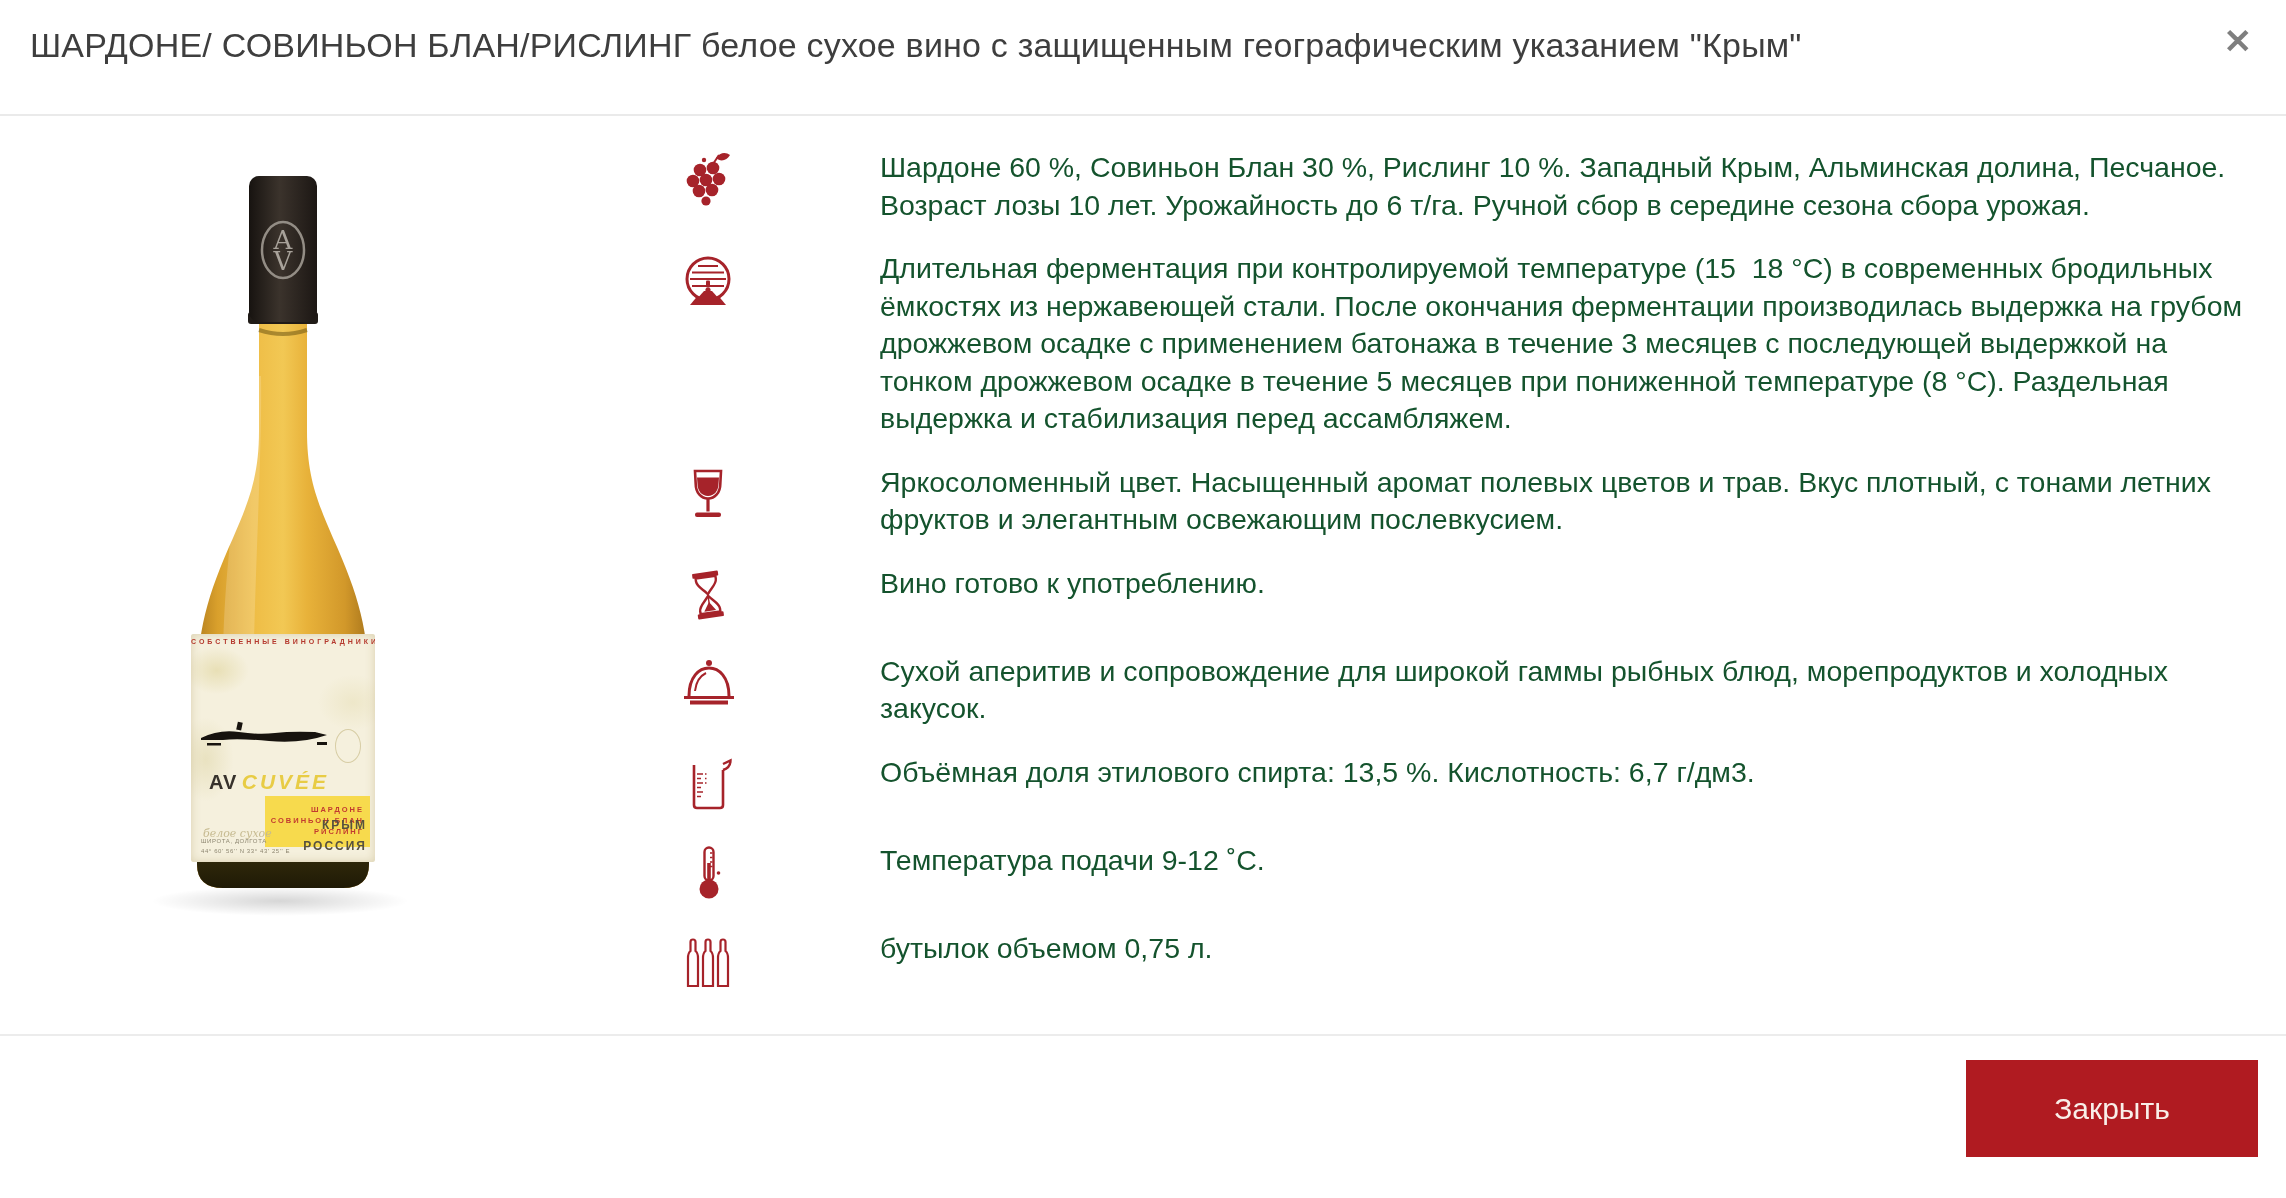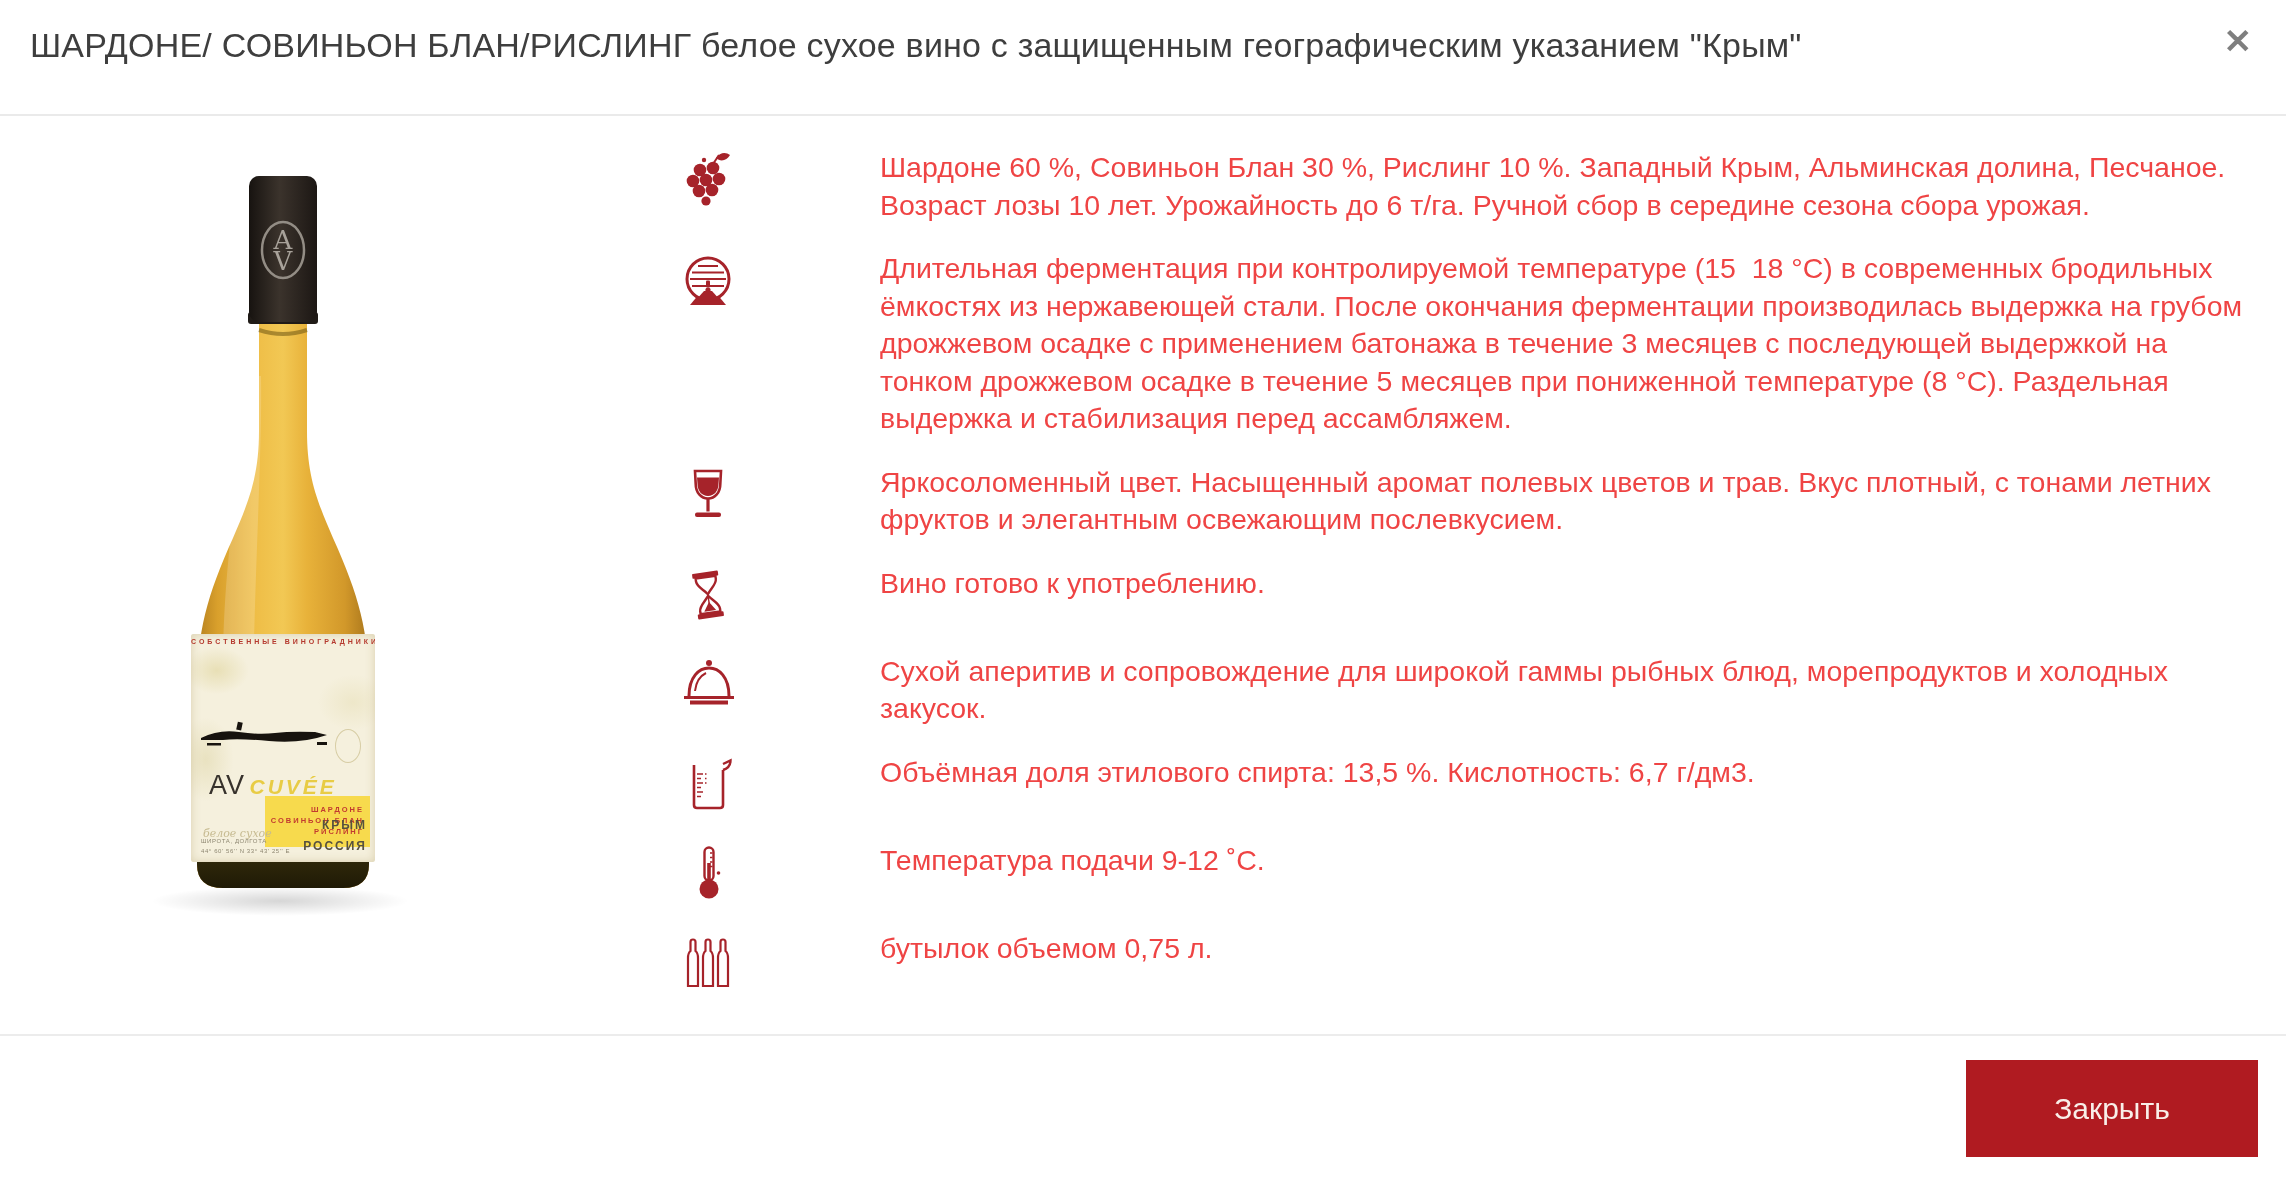--- a/index.html
+++ b/index.html
@@ -22,38 +22,38 @@
       background:#f5f0dd; border-radius:2px;
       background-image:
         radial-gradient(46px 34px at 14% 16%, rgba(198,180,80,.28), rgba(198,180,80,0) 70%),
         radial-gradient(40px 60px at 8% 55%, rgba(190,175,90,.22), rgba(190,175,90,0) 70%),
         radial-gradient(50px 40px at 88% 30%, rgba(205,190,110,.18), rgba(205,190,110,0) 70%);
       box-shadow: inset 0 0 10px rgba(140,110,40,.25); overflow:hidden; }
   .lbl-top { position:absolute; top:4px; left:0; right:0; text-align:center; font-size:7px;
       letter-spacing:3px; color:#b5392e; white-space:nowrap; font-weight:bold; }
   .lbl-ink { position:absolute; top:86px; left:6px; }
   .lbl-brandline { position:absolute; top:136px; left:18px; white-space:nowrap; }
-  .lbl-av { font-size:27px; font-weight:normal; color:#37322c; letter-spacing:1px; }
+  .lbl-av { font-size:20px; font-weight:bold; color:#37322c; letter-spacing:1px; }
   .lbl-cuvee { font-size:21px; font-weight:bold; color:#e8cc45; letter-spacing:3px;font-style:italic; }
   .lbl-varieties { position:absolute; top:162px; right:5px; background:#f7da4d; padding:9px 6px;
       text-align:right; font-size:7.5px; font-weight:bold; letter-spacing:2px; color:#c23b30; line-height:1.45; }
   .lbl-script { position:absolute; top:193px; left:12px; font-family:"DejaVu Serif", serif;
       font-style:italic; font-size:11px; color:#c6ba90; }
   .lbl-bottom { position:absolute; left:10px; right:8px; bottom:6px; display:flex;
       justify-content:space-between; align-items:flex-end; }
   .lbl-coords { font-size:6px; color:#8d8670; letter-spacing:.6px; line-height:1.7; }
   .lbl-region { font-size:12px; font-weight:bold; color:#57513f; letter-spacing:2px; text-align:right; line-height:1.7; }
   .lbl-emblem { position:absolute; top:95px; right:14px; width:26px; height:34px;
       border:1px solid rgba(160,140,60,.35); border-radius:50%; }
 
   
   .info-col { position:absolute; left:680px; top:33px; width:1576px; }
   .info-row { display:flex; margin-bottom:26px; }
   .icon-cell { width:200px; flex:0 0 200px; padding-top:2px; }
-  .row-text { width:1376px; font-size:28.5px; line-height:37.5px; color:#ef4444; }
+  .row-text { width:1376px; font-size:28.5px; line-height:37.5px; color:#14532d; }
 
   
   .modal-footer { position:absolute; left:0; right:0; bottom:0; height:164px; border-top:2px solid #ececec; background:#fff; }
   .close-button { position:absolute; right:28px; top:24px; width:292px; height:97px;
       background:#b01b21; color:#f9efe9; font-size:30px; border:none; cursor:pointer;
       font-family:"Liberation Sans", sans-serif; display:flex; align-items:center; justify-content:center; }
 </style>
 </head>
 <body>
 

